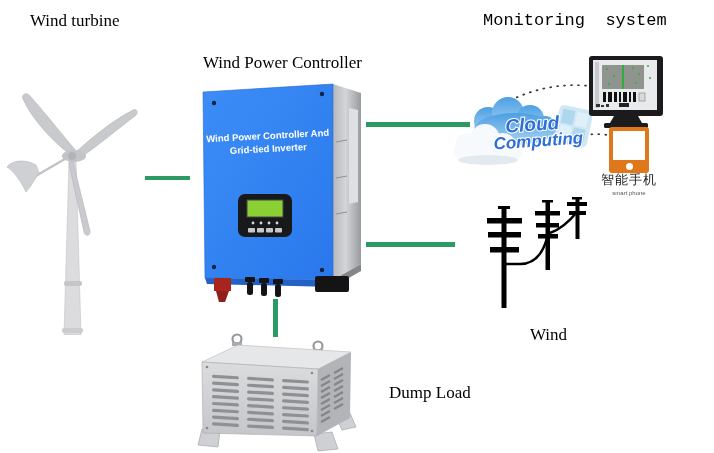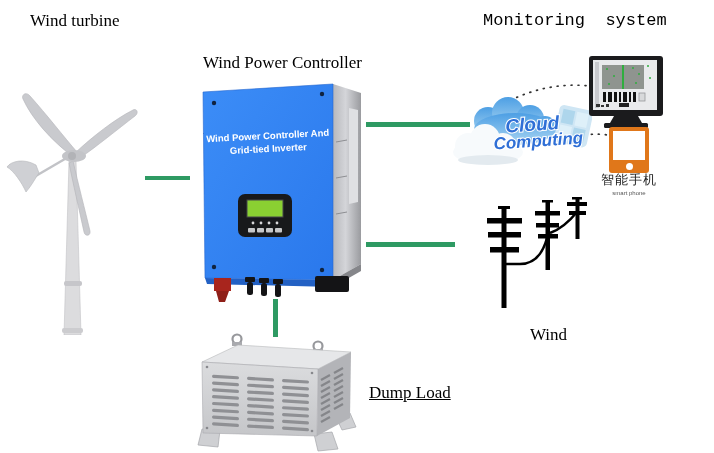--- a/index.html
+++ b/index.html
@@ -9,21 +9,21 @@
     overflow:hidden;
   }
   .diagram-label {
     position:absolute; font-family:"Liberation Serif", serif;
     font-size:17px; color:#000; white-space:pre; line-height:22px;
   }
   .lbl-wind-turbine { left:30px;  top:10px; }
   .lbl-controller   { left:203px; top:8px;  }
   .lbl-monitoring   { left:483px; top:10px;font-family:Liberation Mono, monospace; }
   .lbl-grid         { left:530px; top:324px;}
-  .lbl-dumpload     { left:369px; top:382px;text-decoration:underline;}
+  .lbl-dumpload     { left:389px; top:382px;}
 
   
   .conn { position:absolute; background:#2e9a63; }
   .conn-left         { left:145px; top:176px; width:45px;  height:4px; }
   .conn-top-right    { left:366px; top:122px; width:104px; height:5px; }
   .conn-bottom-right { left:366px; top:242px; width:89px;  height:5px; }
   .conn-down         { left:273px; top:299px; width:5px;   height:38px; }
 
   .svg-part { position:absolute; }
   .turbine-svg  { left:2px;   top:85px;  width:150px; height:250px; }

